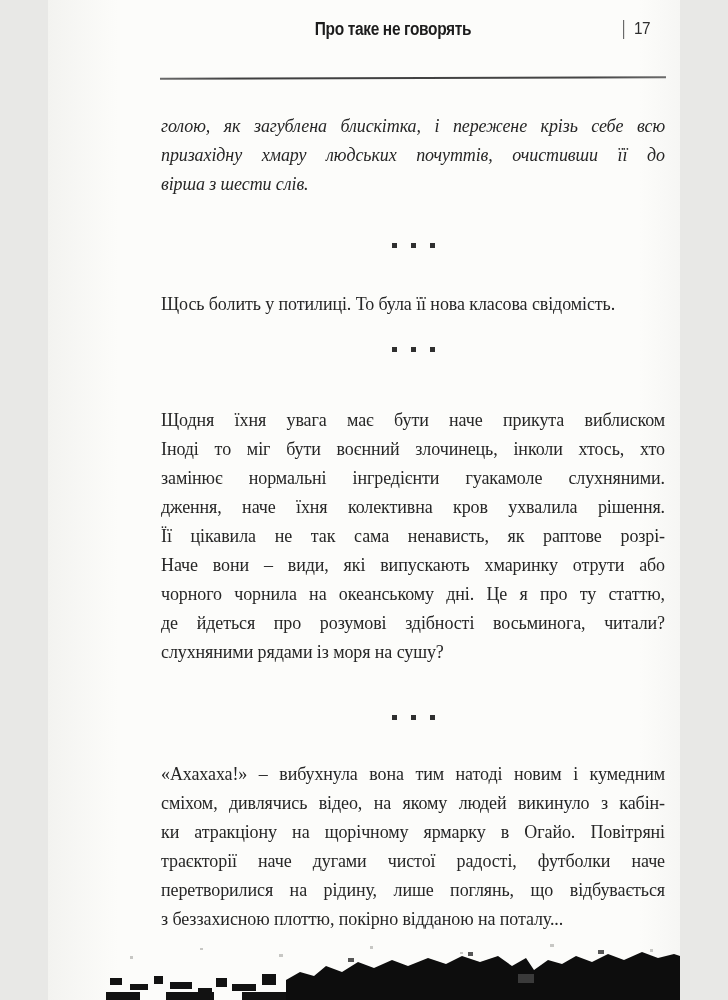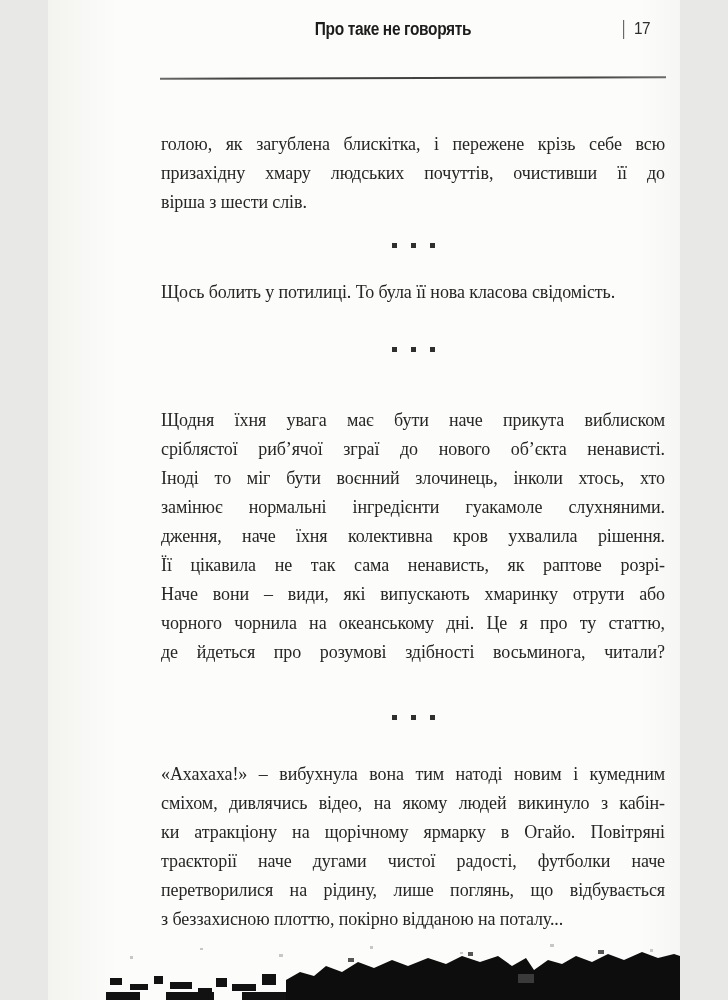--- a/index.html
+++ b/index.html
@@ -54,23 +54,23 @@
   }
   .para .line.last{text-align-last:left;}
   .divider{
     position:absolute;left:113px;width:504px;height:8px;
     text-align:center;font-size:0;
   }
   .divider .dot{
     display:inline-block;width:5px;height:5px;margin:0 7px;
     background:#2f2f2f;
   }
-  .p1{top:130px;}
+  .p1{top:112px;font-style:italic;}
   .d1{top:243px;}
-  .p2{top:278px;}
+  .p2{top:290px;}
   .d2{top:347px;}
   .p3{top:390px;margin-top:16px;}
   .d3{top:715px;}
   .p4{top:760px;}
   .scan-edge{
     position:absolute;left:0;bottom:0;width:728px;height:60px;
   }
 </style>
 </head>
 <body>
@@ -99,28 +99,28 @@
   <div class="para p2">
       <div class="line last">Щось болить у потилиці. То була її нова класова свідомість.</div>
     </div>
 
   <div class="divider d2">
     <span class="dot"></span><span class="dot"></span><span class="dot"></span>
   </div>
 
   <div class="para p3">
       <div class="line">Щодня їхня увага має бути наче прикута виблиском</div>
-      <div class="line">сріблястої риб’ячої зграї до нового об’єкта ненависті.</div>
       <div class="line">Іноді то міг бути воєнний злочинець, інколи хтось, хто</div>
       <div class="line">замінює нормальні інгредієнти гуакамоле слухняними.</div>
       <div class="line">дження, наче їхня колективна кров ухвалила рішення.</div>
       <div class="line">Її цікавила не так сама ненависть, як раптове розрі-</div>
       <div class="line">Наче вони – види, які випускають хмаринку отрути або</div>
       <div class="line">чорного чорнила на океанському дні. Це я про ту статтю,</div>
       <div class="line">де йдеться про розумові здібності восьминога, читали?</div>
+      <div class="line last">слухняними рядами із моря на сушу?</div>
     </div>
 
   <div class="divider d3">
     <span class="dot"></span><span class="dot"></span><span class="dot"></span>
   </div>
 
   <div class="para p4">
       <div class="line">«Ахахаха!» – вибухнула вона тим натоді новим і кумедним</div>
       <div class="line">сміхом, дивлячись відео, на якому людей викинуло з кабін-</div>
       <div class="line">ки атракціону на щорічному ярмарку в Огайо. Повітряні</div>

